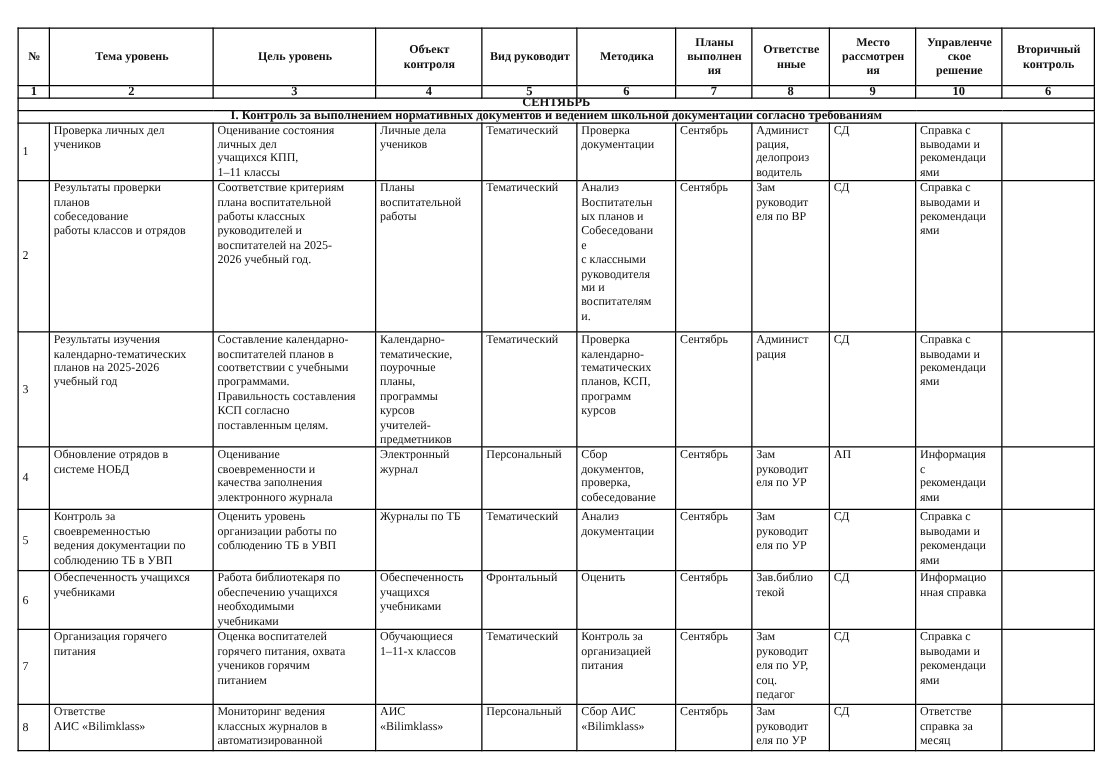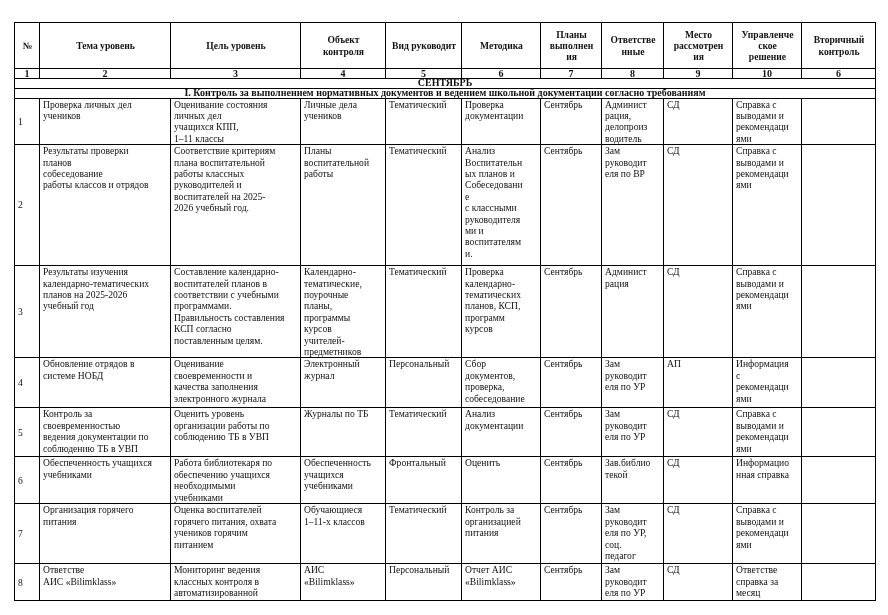--- a/index.html
+++ b/index.html
@@ -280,26 +280,26 @@
 выводами и
 рекомендаци
 ями</td>
         <td></td>
       </tr>
       <tr class="r8">
         <td class="num">8</td>
         <td>Ответстве
 АИС «Bilimklass»</td>
         <td>Мониторинг ведения
-классных контроля в
+классных журналов в
 автоматизированной</td>
         <td>АИС
 «Bilimklass»</td>
         <td>Персональный</td>
-        <td>Отчет АИС
+        <td>Сбор АИС
 «Bilimklass»</td>
         <td>Сентябрь</td>
         <td>Зам
 руководит
 еля по УР</td>
         <td>СД</td>
         <td>Ответстве
 справка за
 месяц</td>
         <td></td>

